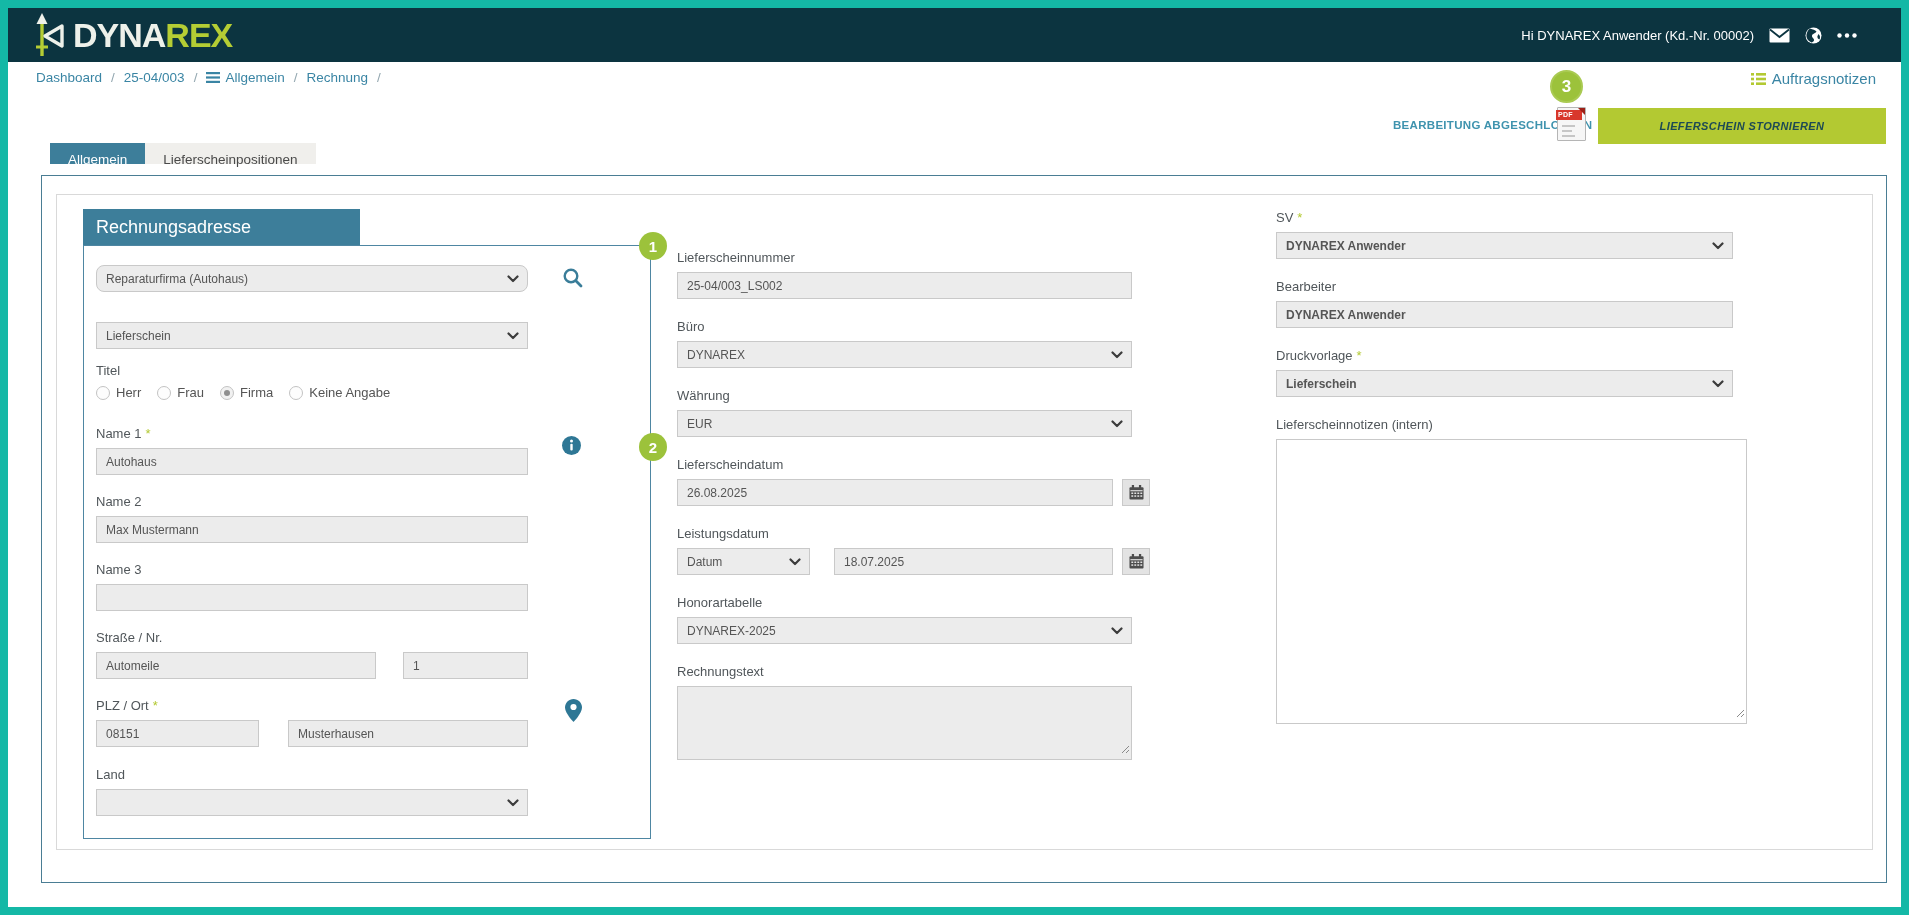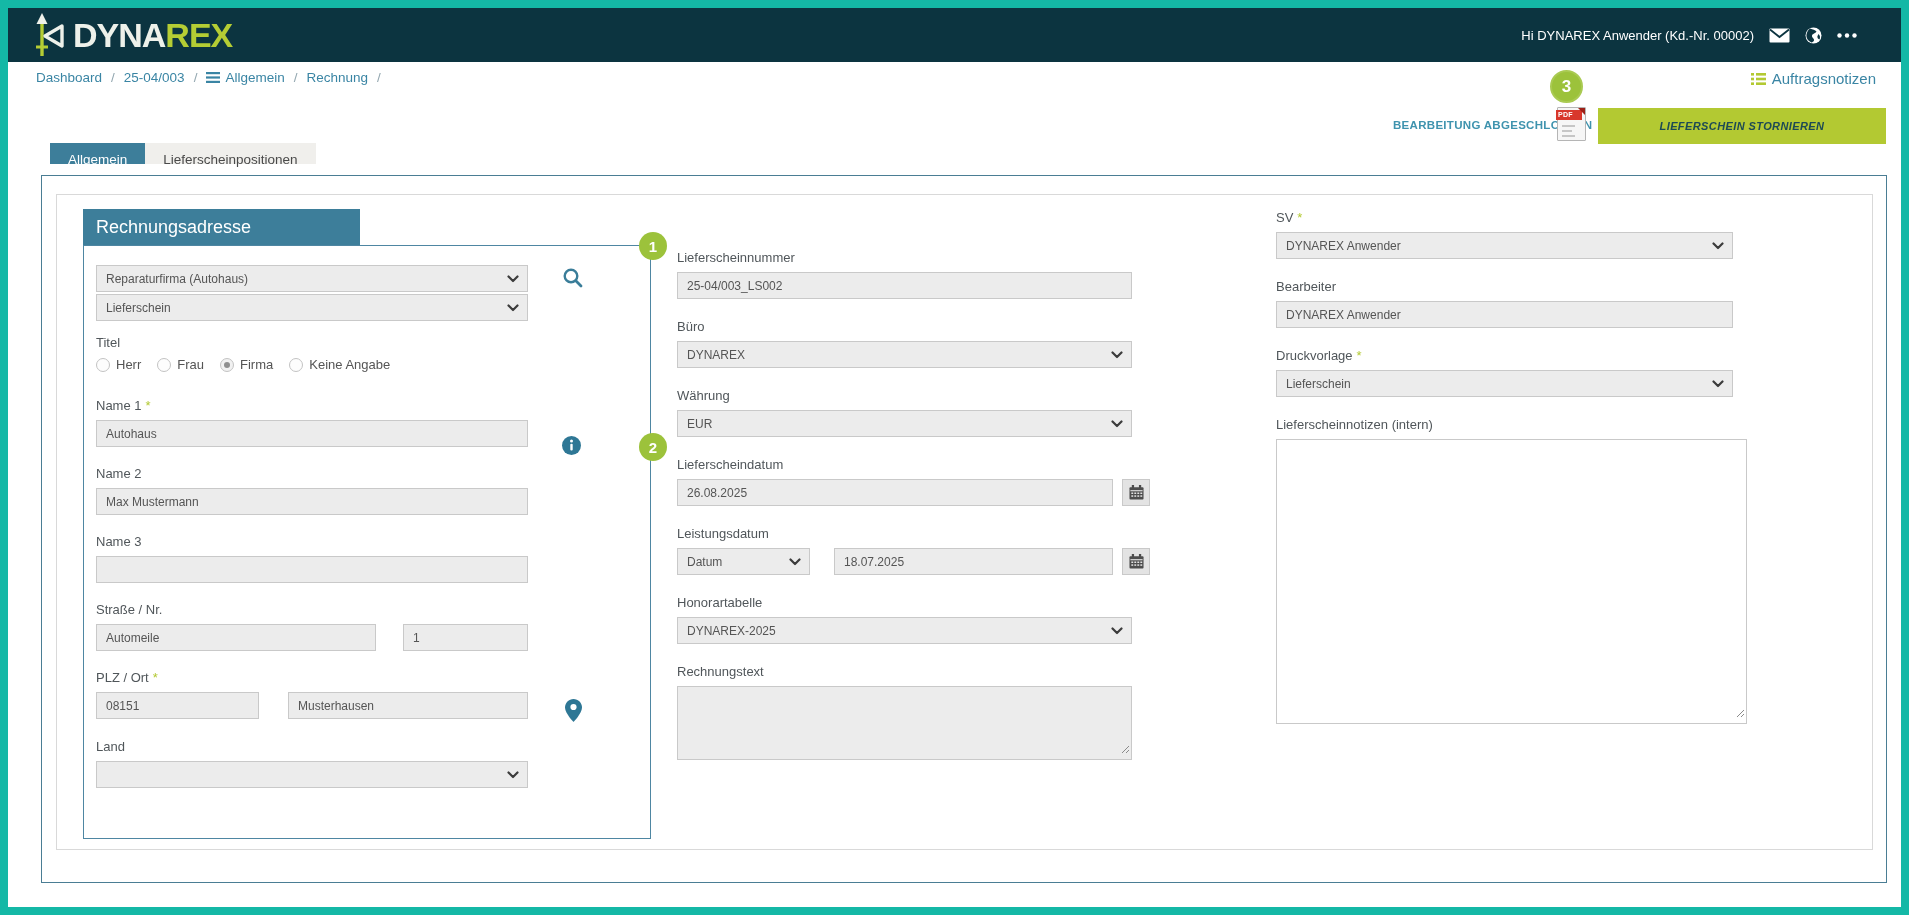--- a/index.html
+++ b/index.html
@@ -86,21 +86,21 @@
   .radio { display:flex; align-items:center; gap:6px; cursor:pointer; font-size:13px; color:#555; }
   .radio .circle { width:14px; height:14px; border-radius:50%; border:1px solid #c3c3c3; background:#fdfdfd;
                    display:flex; align-items:center; justify-content:center; flex:none; }
   .radio.checked .circle { background:#f1f1f1; }
   .radio.checked .circle::after { content:""; width:6px; height:6px; border-radius:50%; background:#8f8f8f; }
 
   
   .col-mid { position:absolute; left:620px; top:15px; width:473px;margin-top:40px; }
   .col-right { position:absolute; left:1219px; top:15px; width:471px; }
   .col-mid .w-full { width:455px; }
-  .col-right .w-full { width:457px; }
+  .col-right .w-full { width:457px;font-weight:bold; }
 </style>
 </head>
 <body>
 
 <div class="screen">
 
   <div class="header">
     <div class="logo">
       <span style="display:flex;">
         <svg width="34" height="44" viewBox="0 0 34 44">
@@ -195,21 +195,21 @@
   <div class="card">
     <div class="form-panel">
 
       <div class="badge badge-sm" style="left:582px; top:37px;">1</div>
       <div class="badge badge-sm" style="left:582px; top:238px;">2</div>
 
       <div class="addr">
         <div class="addr-head">Rechnungsadresse</div>
         <div class="addr-body">
 
-          <div class="sel" style="margin-bottom:2px;">
+          <div class="sel" style="margin-bottom:30px;border-radius:8px;">
             <span>Reparaturfirma (Autohaus)</span>
             <span class="chev">
               <svg width="12" height="8" viewBox="0 0 12 8">
                   <path d="M1.5 1.5 L6 6 L10.5 1.5" fill="none" stroke="#3c3c3c" stroke-width="2.2" stroke-linecap="round" stroke-linejoin="round"></path>
                 </svg>
             </span>
           </div>
 
           <div class="sel" style="margin-bottom:14px;">
             <span>Lieferschein</span>

